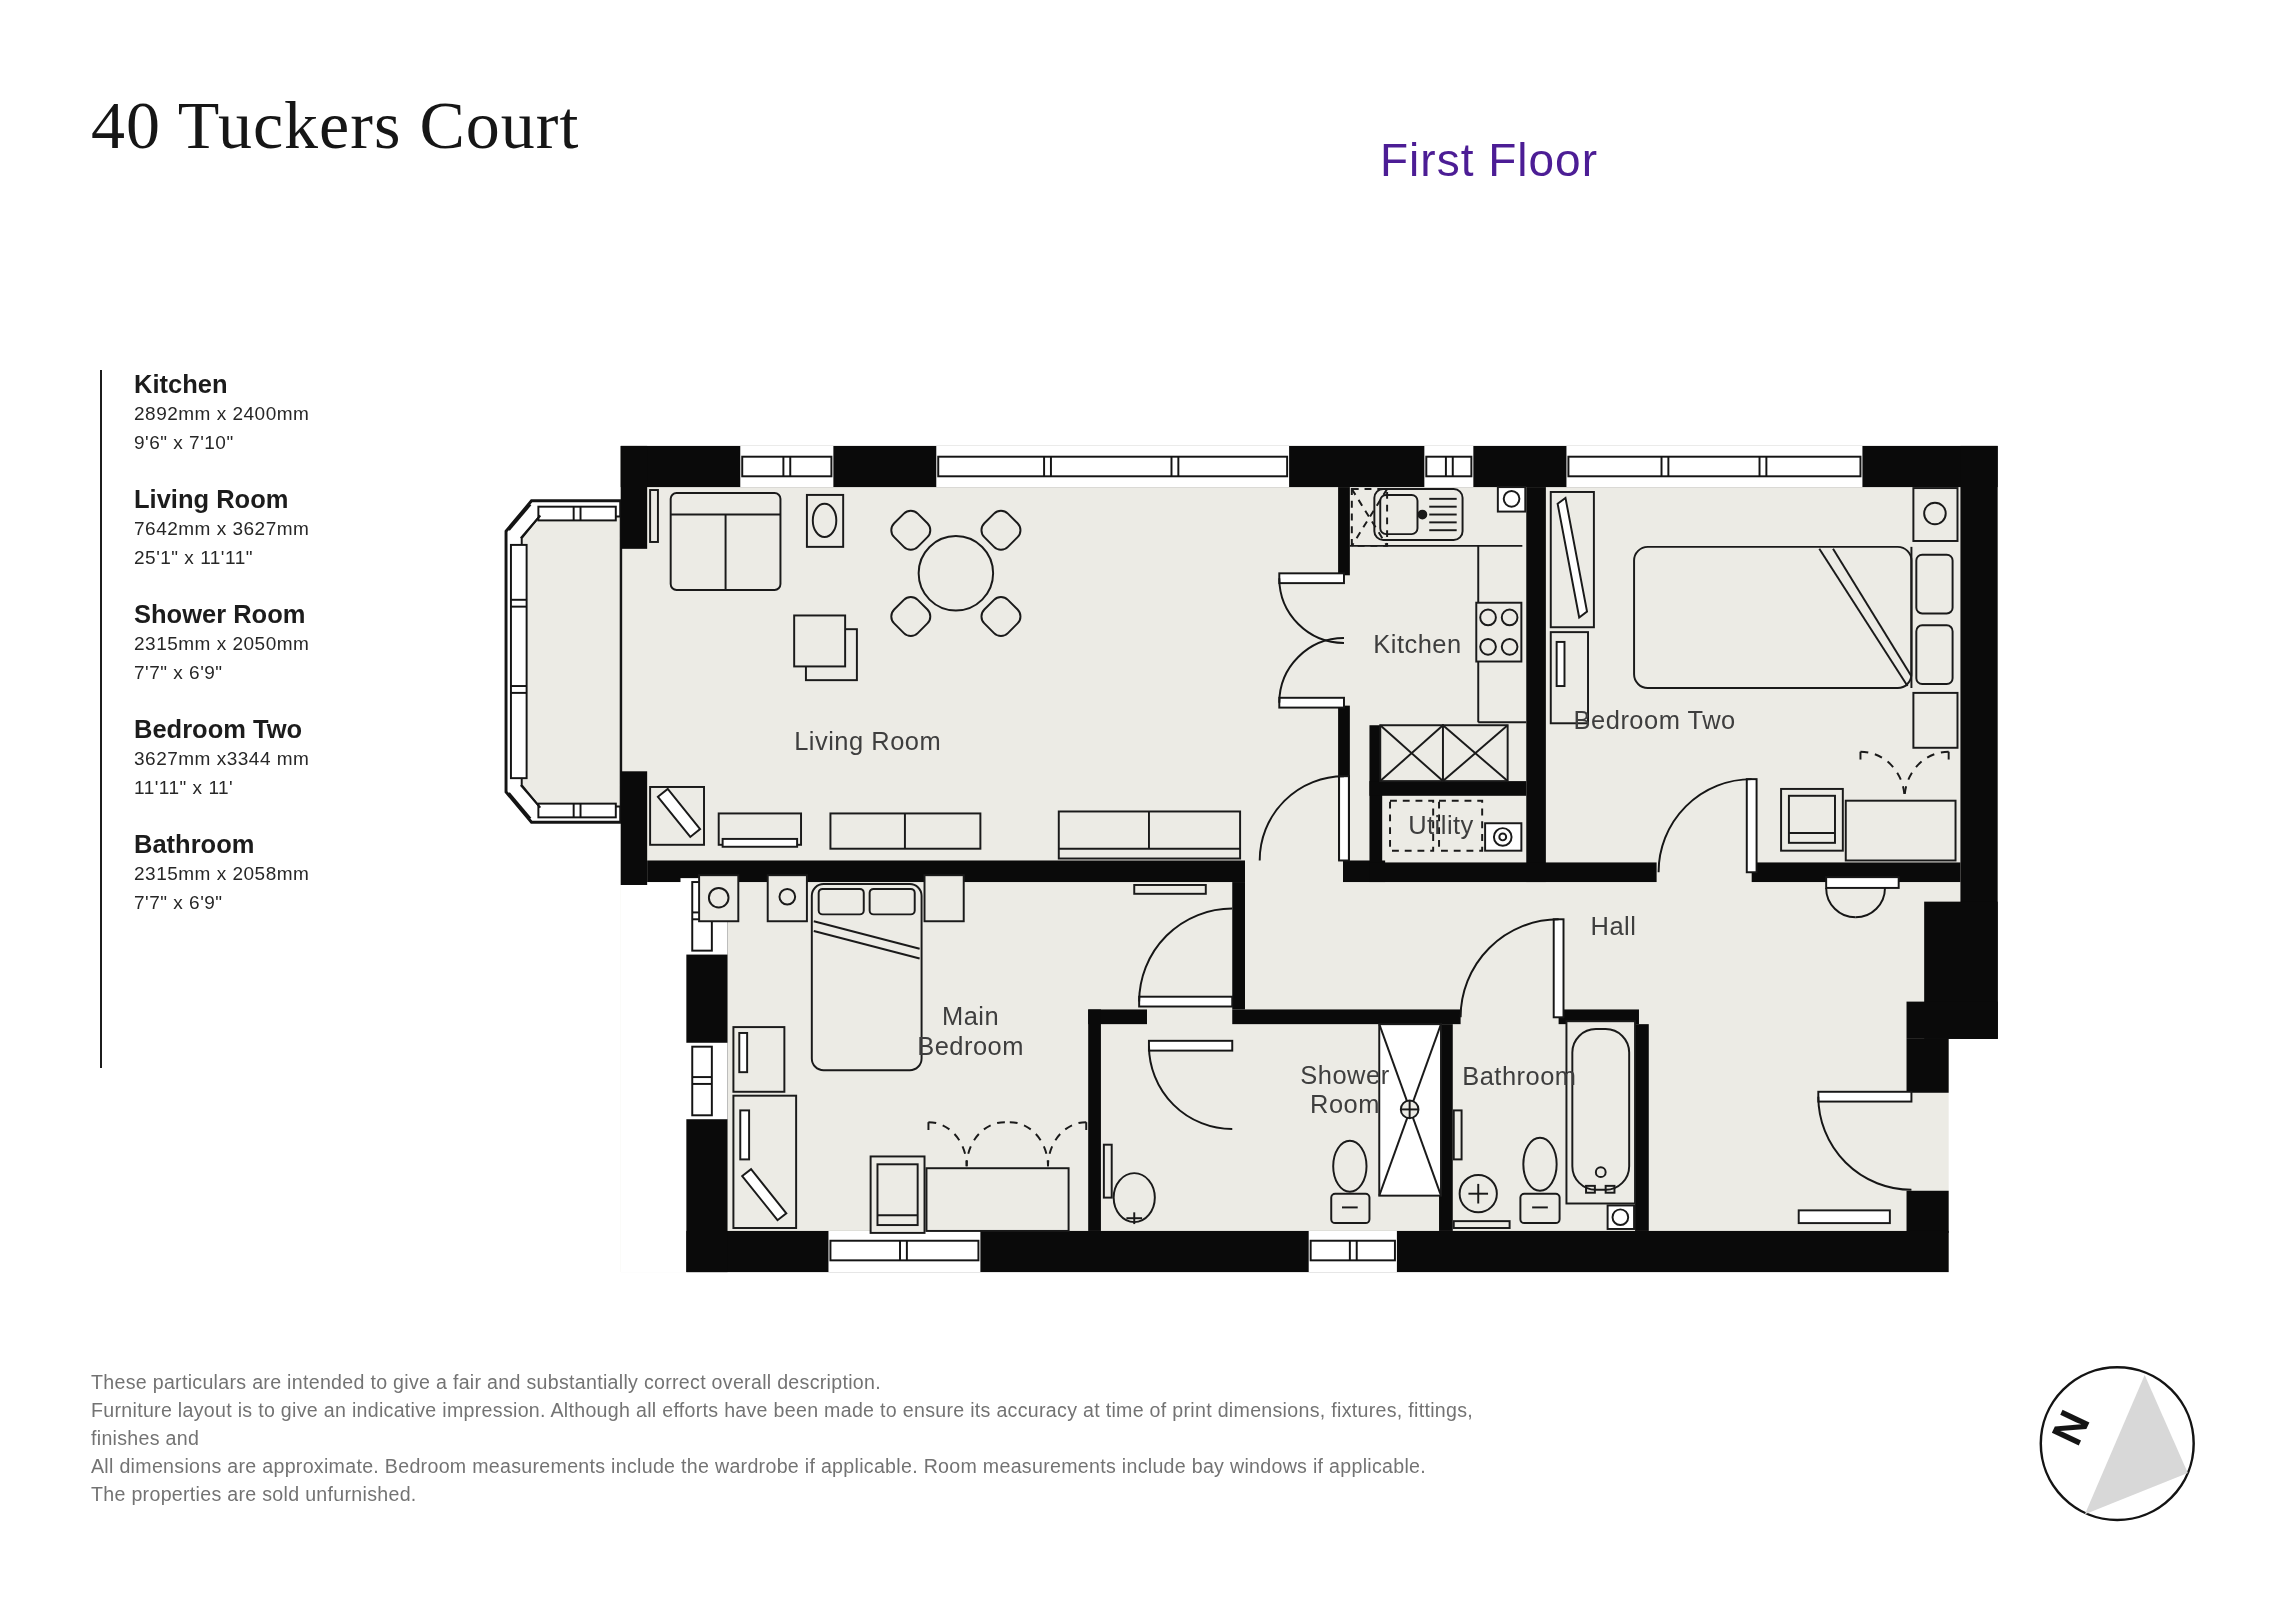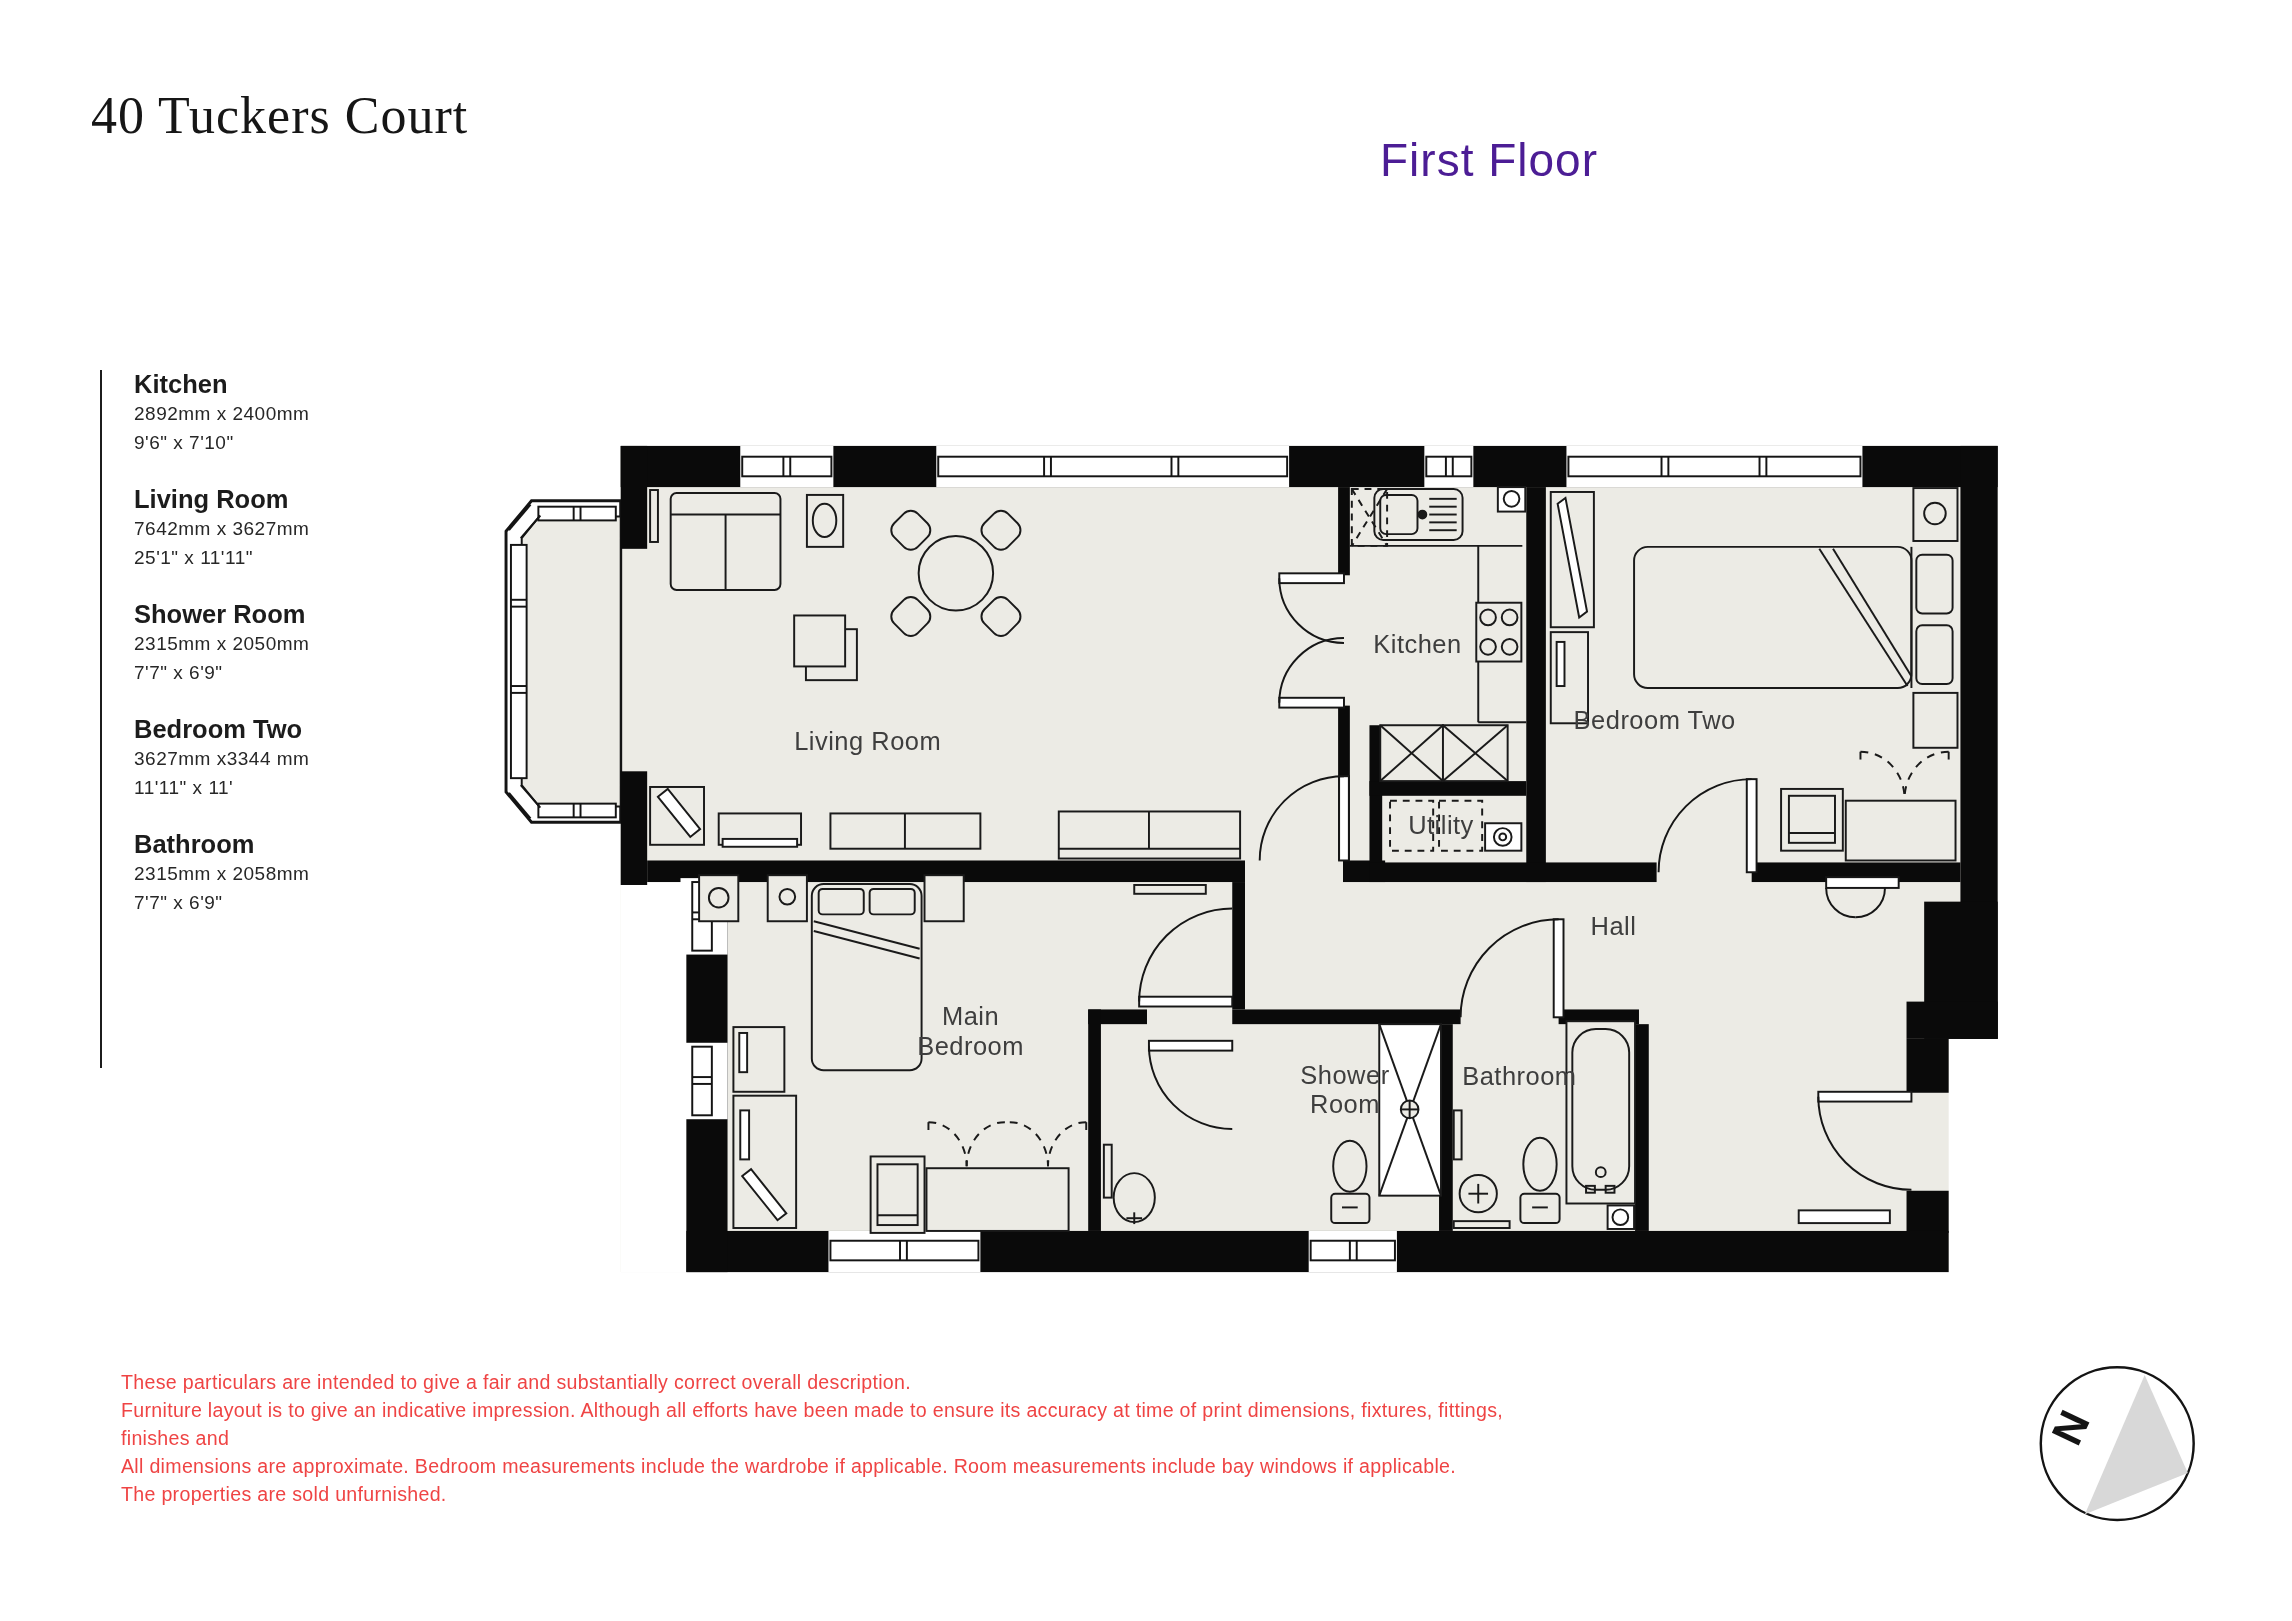--- a/index.html
+++ b/index.html
@@ -3,38 +3,38 @@
 <meta charset="utf-8">
 <style>
   html,body{margin:0;padding:0;}
   body{
     width:2293px;height:1621px;position:relative;background:#ffffff;
     font-family:"Liberation Sans", sans-serif;overflow:hidden;
   }
   .title{
     position:absolute;left:91px;top:86px;
     font-family:"Liberation Serif", serif;
-    font-size:52px;color:#161616;letter-spacing:1px;font-weight:500;
+    font-size:68px;color:#161616;letter-spacing:1px;font-weight:500;
     white-space:nowrap;
   }
   .floor-label{
     position:absolute;left:1380px;top:133px;
     font-size:46px;color:#4c1d95;letter-spacing:1px;white-space:nowrap;
   }
   .sidebar{
     position:absolute;left:100px;top:370px;width:323px;height:698px;
     border-left:2px solid #1c1c1c;padding-left:32px;box-sizing:border-box;
   }
   .room-group{margin-bottom:28px;}
   .room-name{font-size:25.5px;font-weight:bold;color:#1c1c1c;line-height:29px;}
   .room-dim{font-size:19px;color:#272727;line-height:29px;letter-spacing:0.5px;}
   .plan-svg{position:absolute;left:0;top:0;}
   .footer{
     position:absolute;left:91px;top:1368px;width:1431px;
-    font-size:19.6px;color:#ef4444;line-height:28px;letter-spacing:0.3px;margin-left:30px;
+    font-size:19.6px;color:#737373;line-height:28px;letter-spacing:0.3px;
   }
   text.rlabel{
     font-family:"Liberation Sans", sans-serif;font-size:26px;fill:#3e3e3e;
     text-anchor:middle;letter-spacing:0.5px;
   }
   text.north{
     font-family:"Liberation Sans", sans-serif;font-size:44px;fill:#141414;font-weight:600;
   }
 </style>
 </head>

